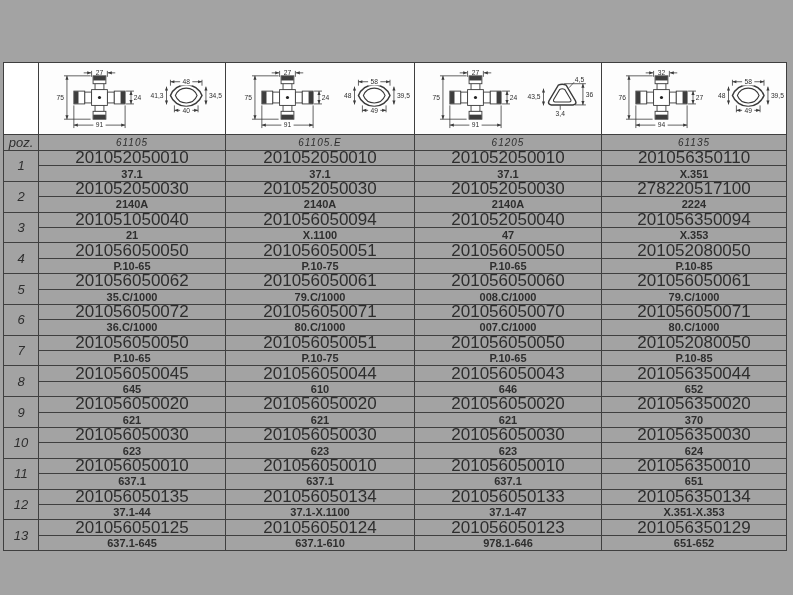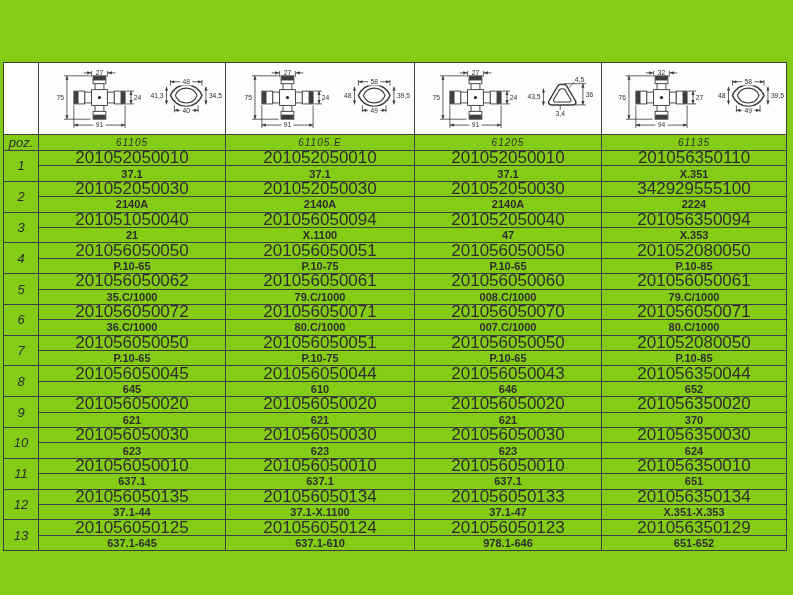--- a/index.html
+++ b/index.html
@@ -1,19 +1,19 @@
 <!DOCTYPE html>
 <html><head>
 <meta charset="utf-8">
 <style>
   html,body{margin:0;padding:0;background:#ffffff;}
   .page{
     position:relative;
     width:793px;height:595px;
-    background:#84cc16;
+    background:#a3a3a3;
     font-family:"Liberation Sans", sans-serif;
     overflow:hidden;
   }
   table.catalog{
     position:absolute;left:3px;top:62px;
     border-collapse:collapse;table-layout:fixed;
     width:783px;
   }
   table.catalog td{
     border:1px solid #3f3f3f;
@@ -360,21 +360,21 @@
           <td class="ref-cell">37.1</td>
           <td class="ref-cell">37.1</td>
           <td class="ref-cell">37.1</td>
           <td class="ref-cell">X.351</td>
         </tr>
         <tr class="sub-row">
           <td class="poz-cell" rowspan="2">2</td>
           <td class="code-cell">201052050030</td>
           <td class="code-cell">201052050030</td>
           <td class="code-cell">201052050030</td>
-          <td class="code-cell">342929555100</td>
+          <td class="code-cell">278220517100</td>
         </tr>
         <tr class="sub-row">
           <td class="ref-cell">2140A</td>
           <td class="ref-cell">2140A</td>
           <td class="ref-cell">2140A</td>
           <td class="ref-cell">2224</td>
         </tr>
         <tr class="sub-row">
           <td class="poz-cell" rowspan="2">3</td>
           <td class="code-cell">201051050040</td>

